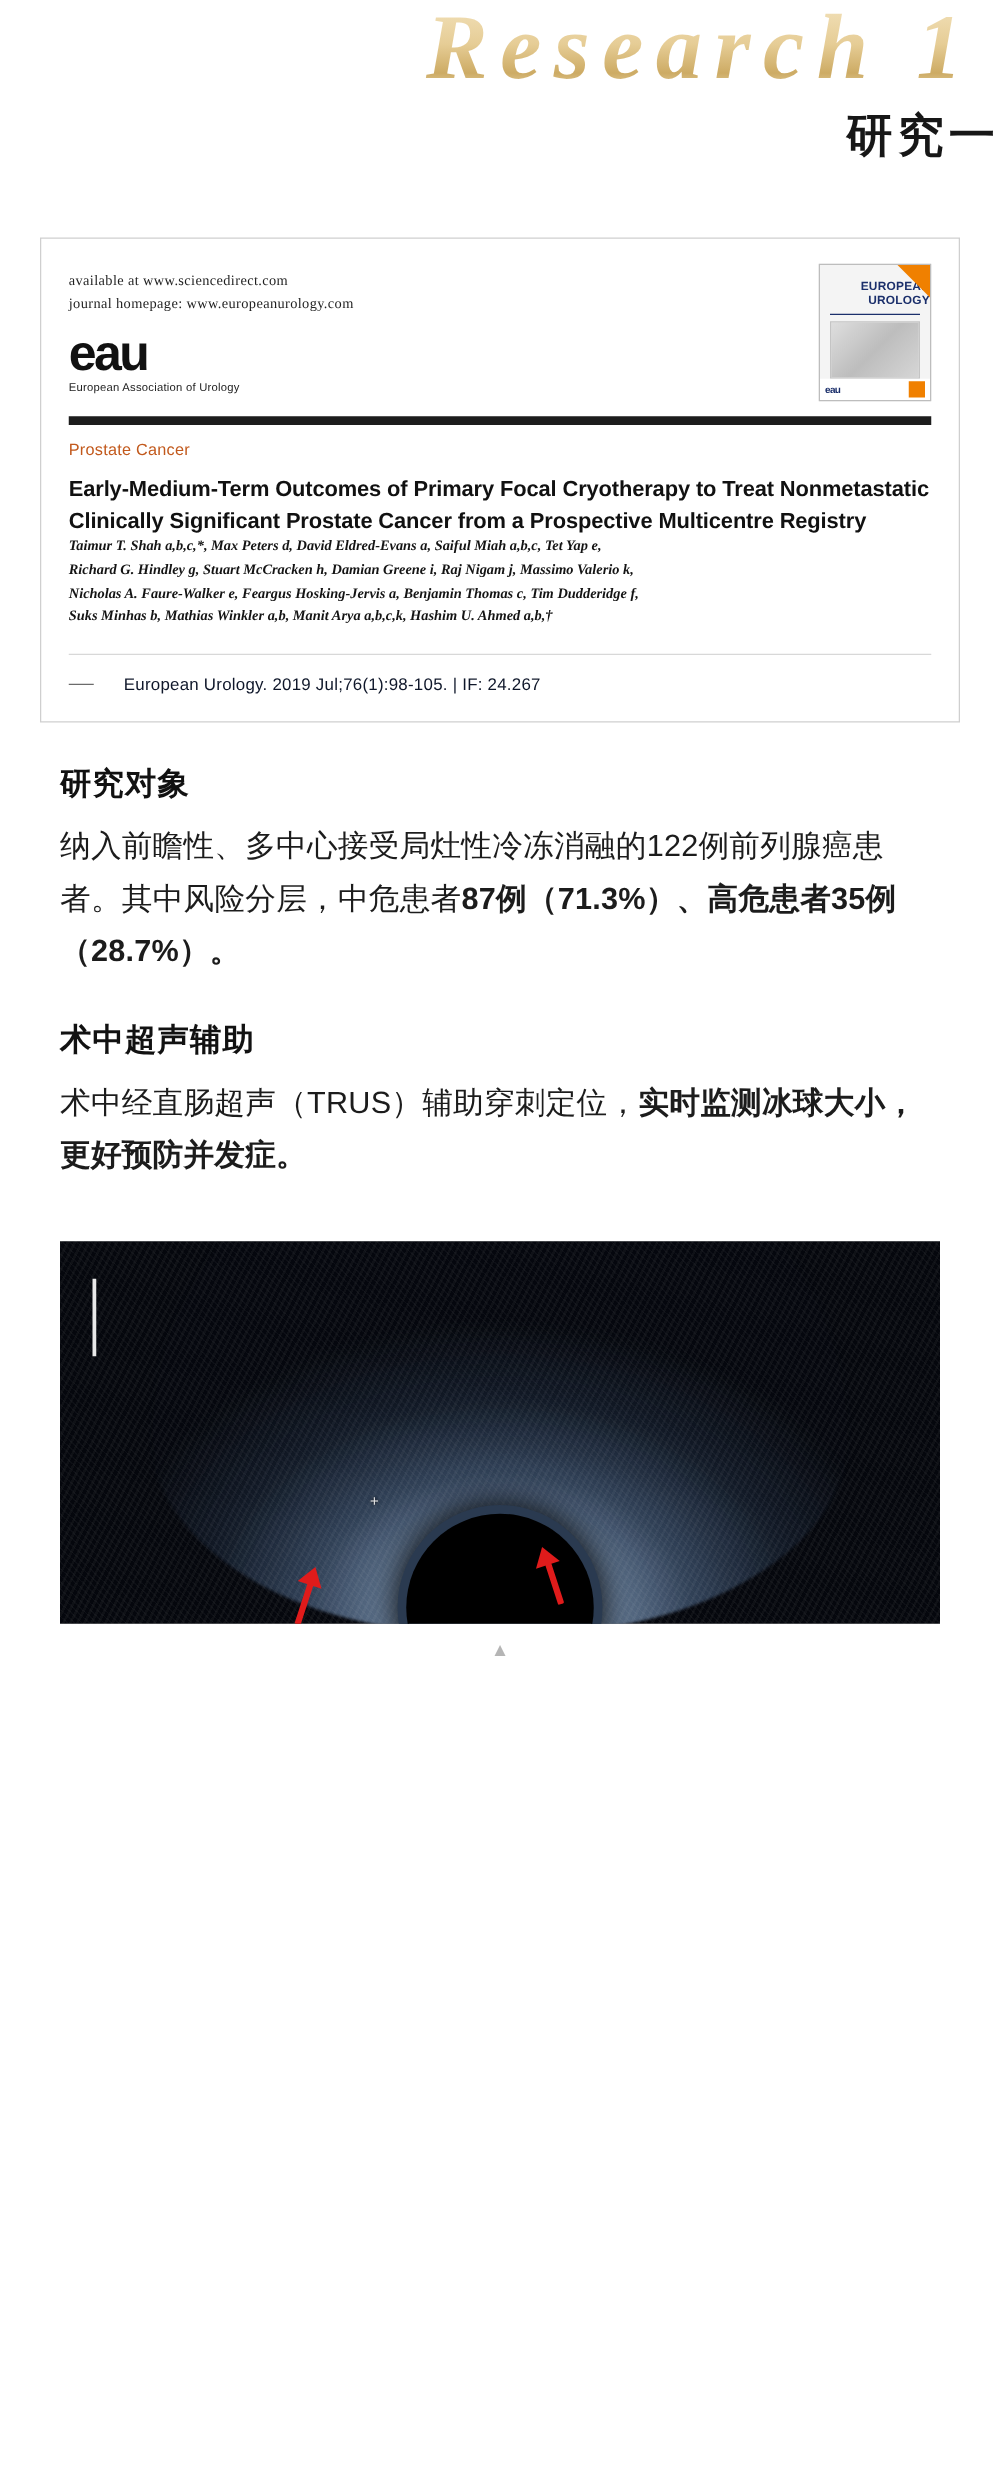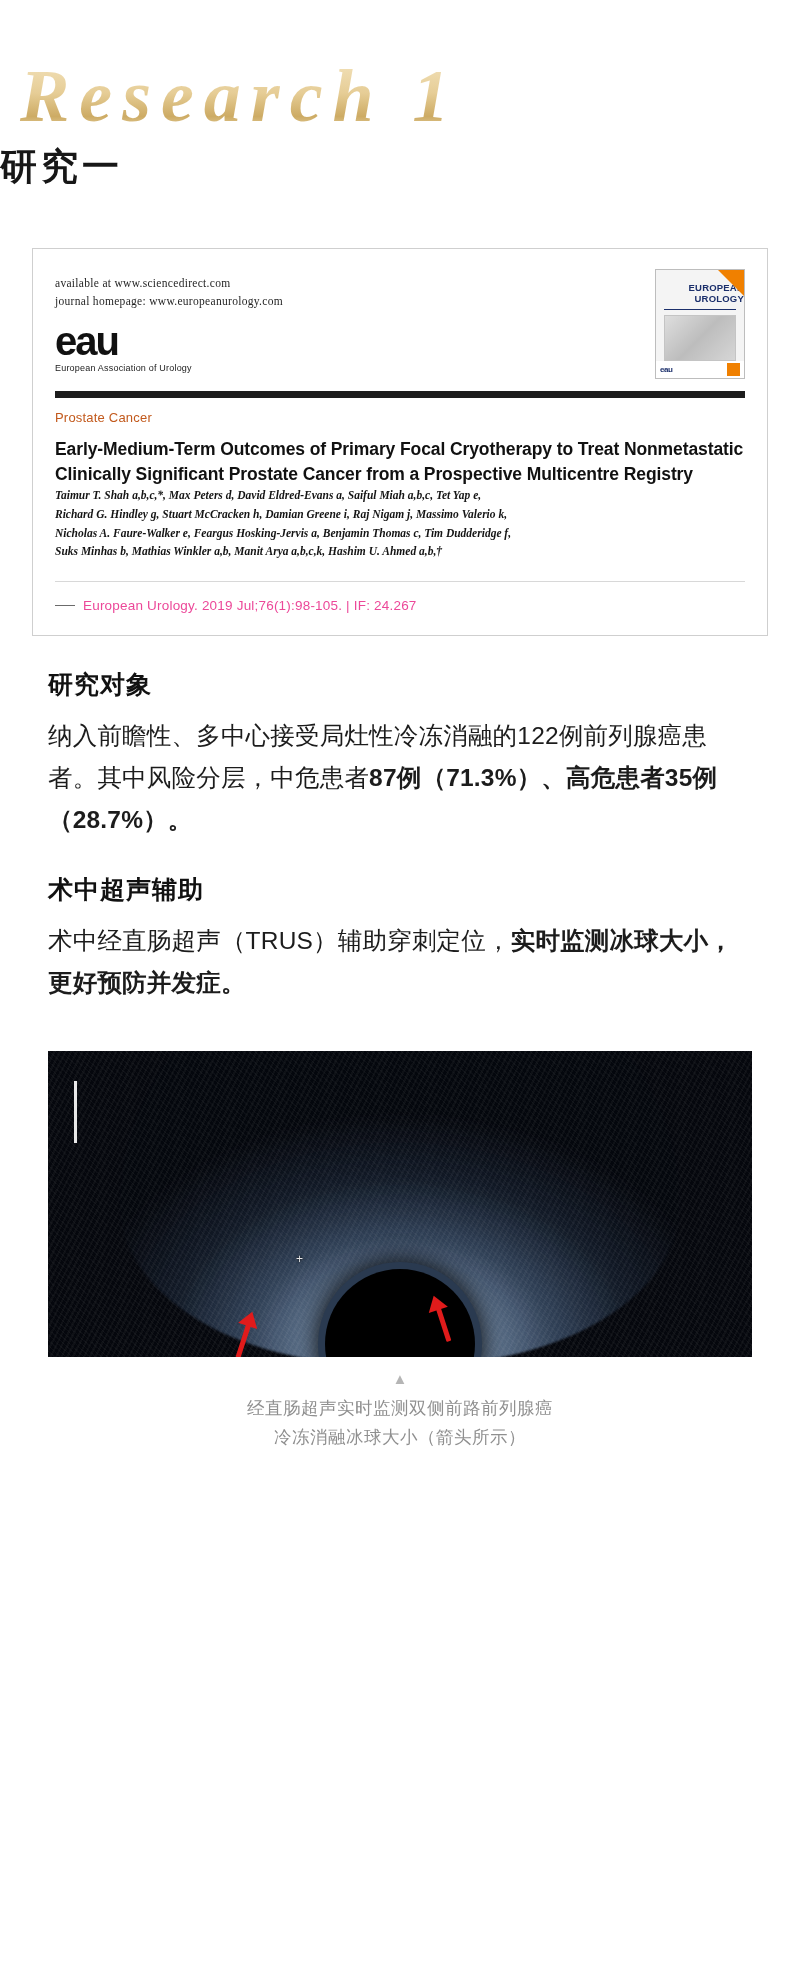--- a/index.html
+++ b/index.html
@@ -16,22 +16,21 @@
   }
   .page {
     position: relative;
     width: 800px;
     min-height: 1976px;
     overflow: hidden;
   }
 
   
   .header {
-    padding-top: 58px;
-    text-align: left;
+    text-align: right;
   }
   .script-title {
     font-family: "Liberation Serif", serif;
     font-style: italic;
     font-weight: 700;
     font-size: 74px;
     letter-spacing: 10px;
     line-height: 1.05;
     background: linear-gradient(180deg, #f3e3bd 0%, #e6cd96 45%, #cdab64 75%, #f1e2bc 100%);
     -webkit-background-clip: text;
@@ -186,25 +185,25 @@
     color: #141414;
   }
   .cite-rule {
     margin-top: 20px;
     border-top: 1px solid #d8d8d8;
     padding-top: 0;
   }
   .citation {
     margin-top: 16px;
     font-size: 13.5px;
-    color: #ec4899;
+    color: #0f172a;
     letter-spacing: .2px;
     display: flex;
     align-items: center;
-    gap: 8px;
+    gap: 24px;
   }
   .cite-dash {
     display: inline-block;
     width: 20px;
     height: 1px;
     background: #6b6b6b;
     flex: 0 0 auto;
   }
 
   
@@ -432,19 +431,15 @@
         <div class="arrow-shaft" style="left:-2px; top:0;"></div>
         <div class="arrow-head" style="left:-10px; top:-14px;"></div>
       </div>
       <div class="arrow arrow-right">
         <div class="arrow-shaft" style="left:-2px; top:0;"></div>
         <div class="arrow-head" style="left:-10px; top:-14px;"></div>
       </div>
     </div>
 
     <div class="fig-caret">▲</div>
-    <div class="fig-caption">
-      <div>经直肠超声实时监测双侧前路前列腺癌</div>
-      <div>冷冻消融冰球大小（箭头所示）</div>
-    </div>
   </div>
 
 </div>
 
 </body></html>

